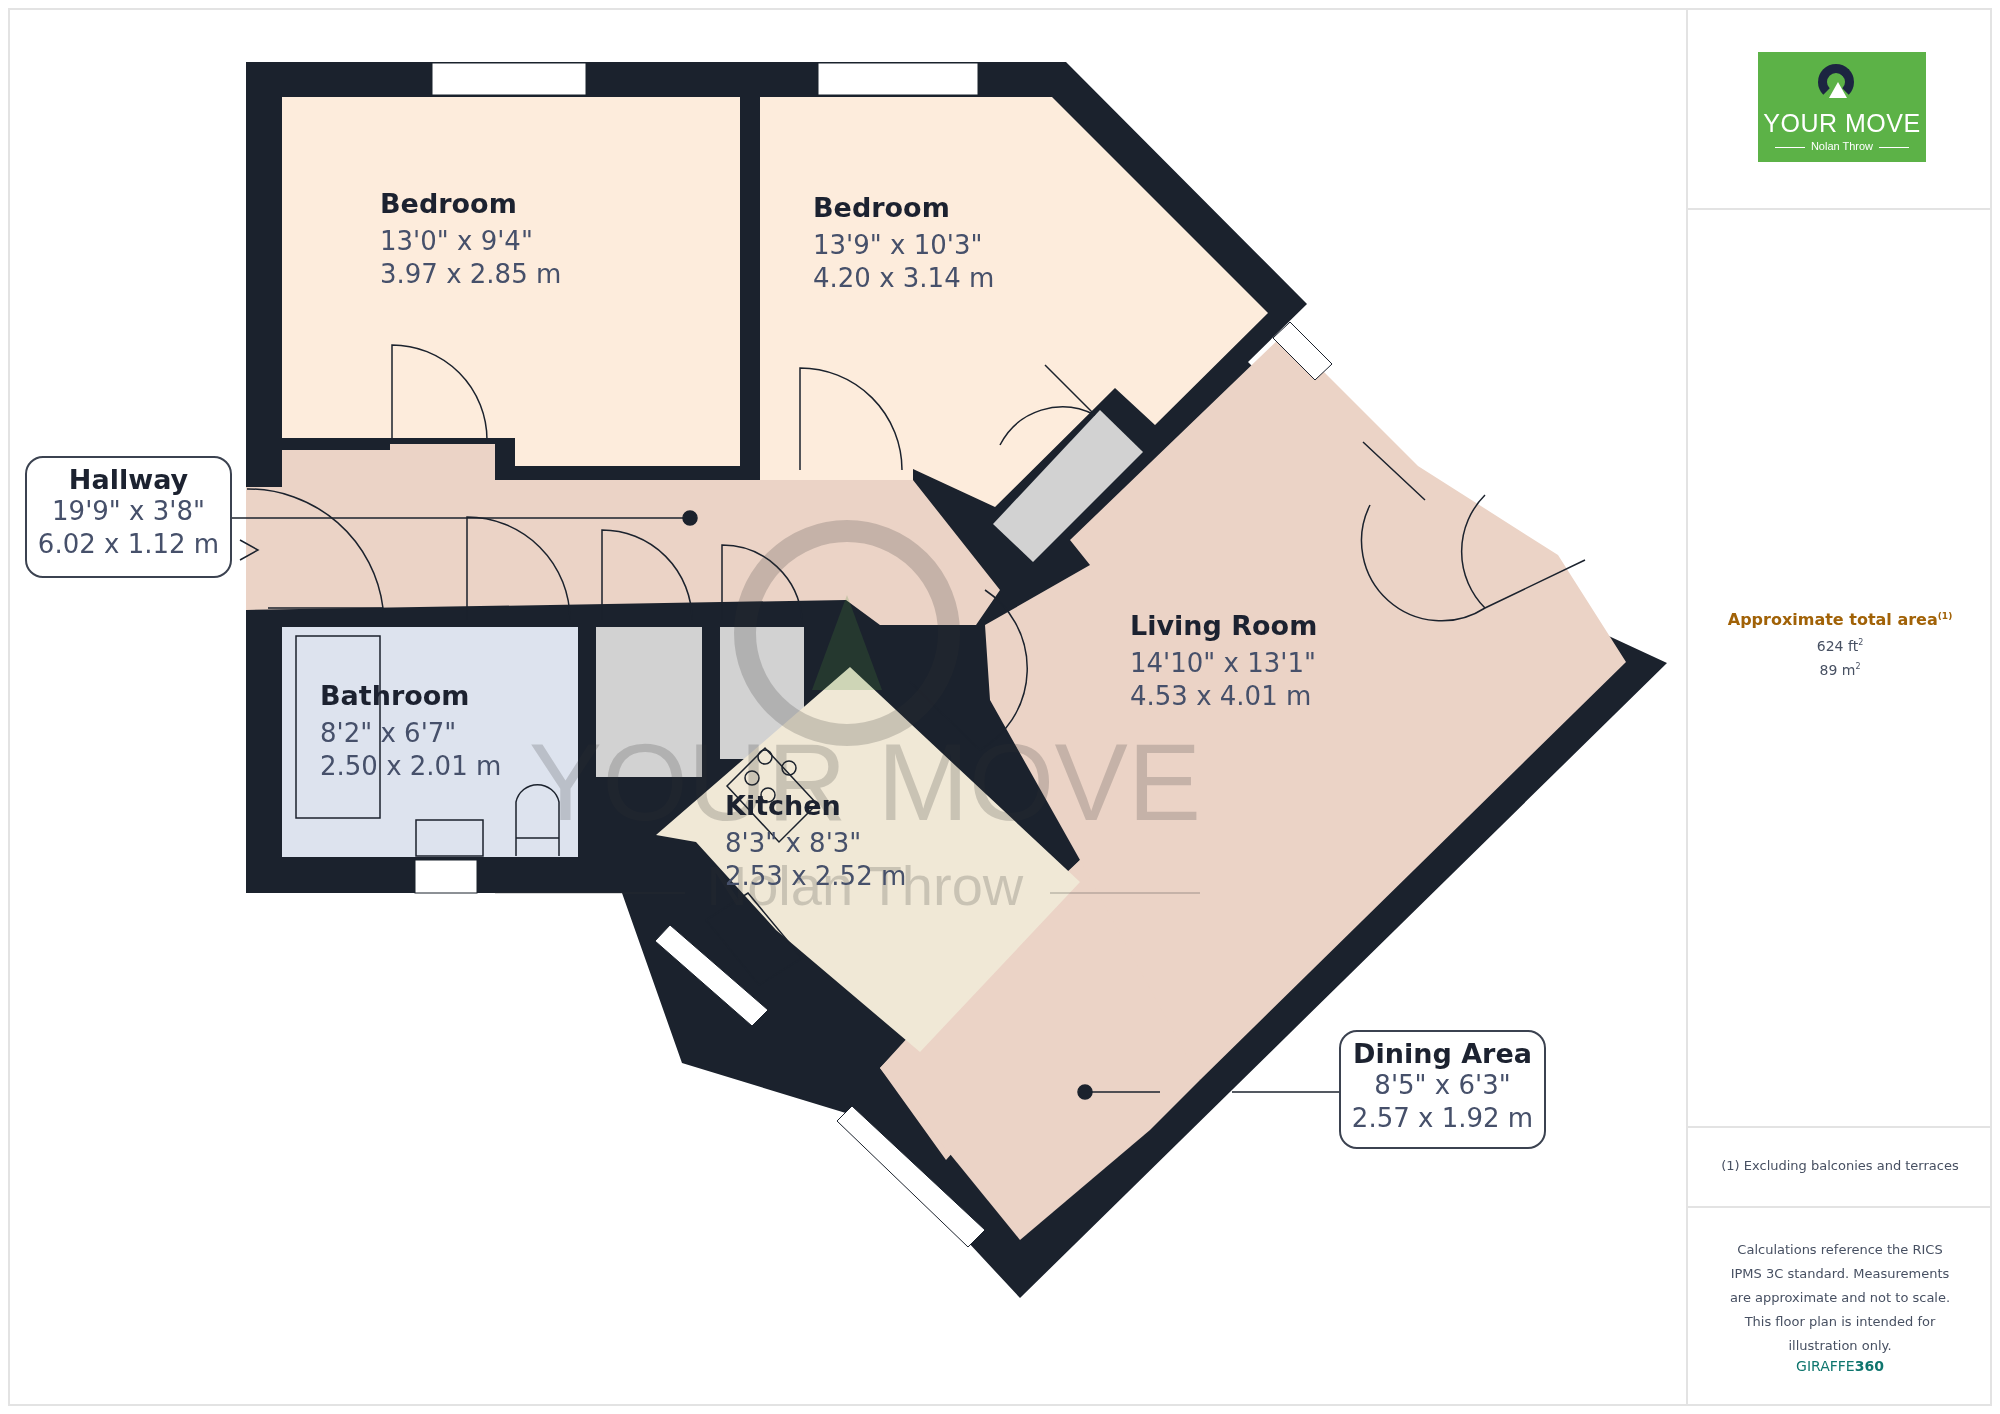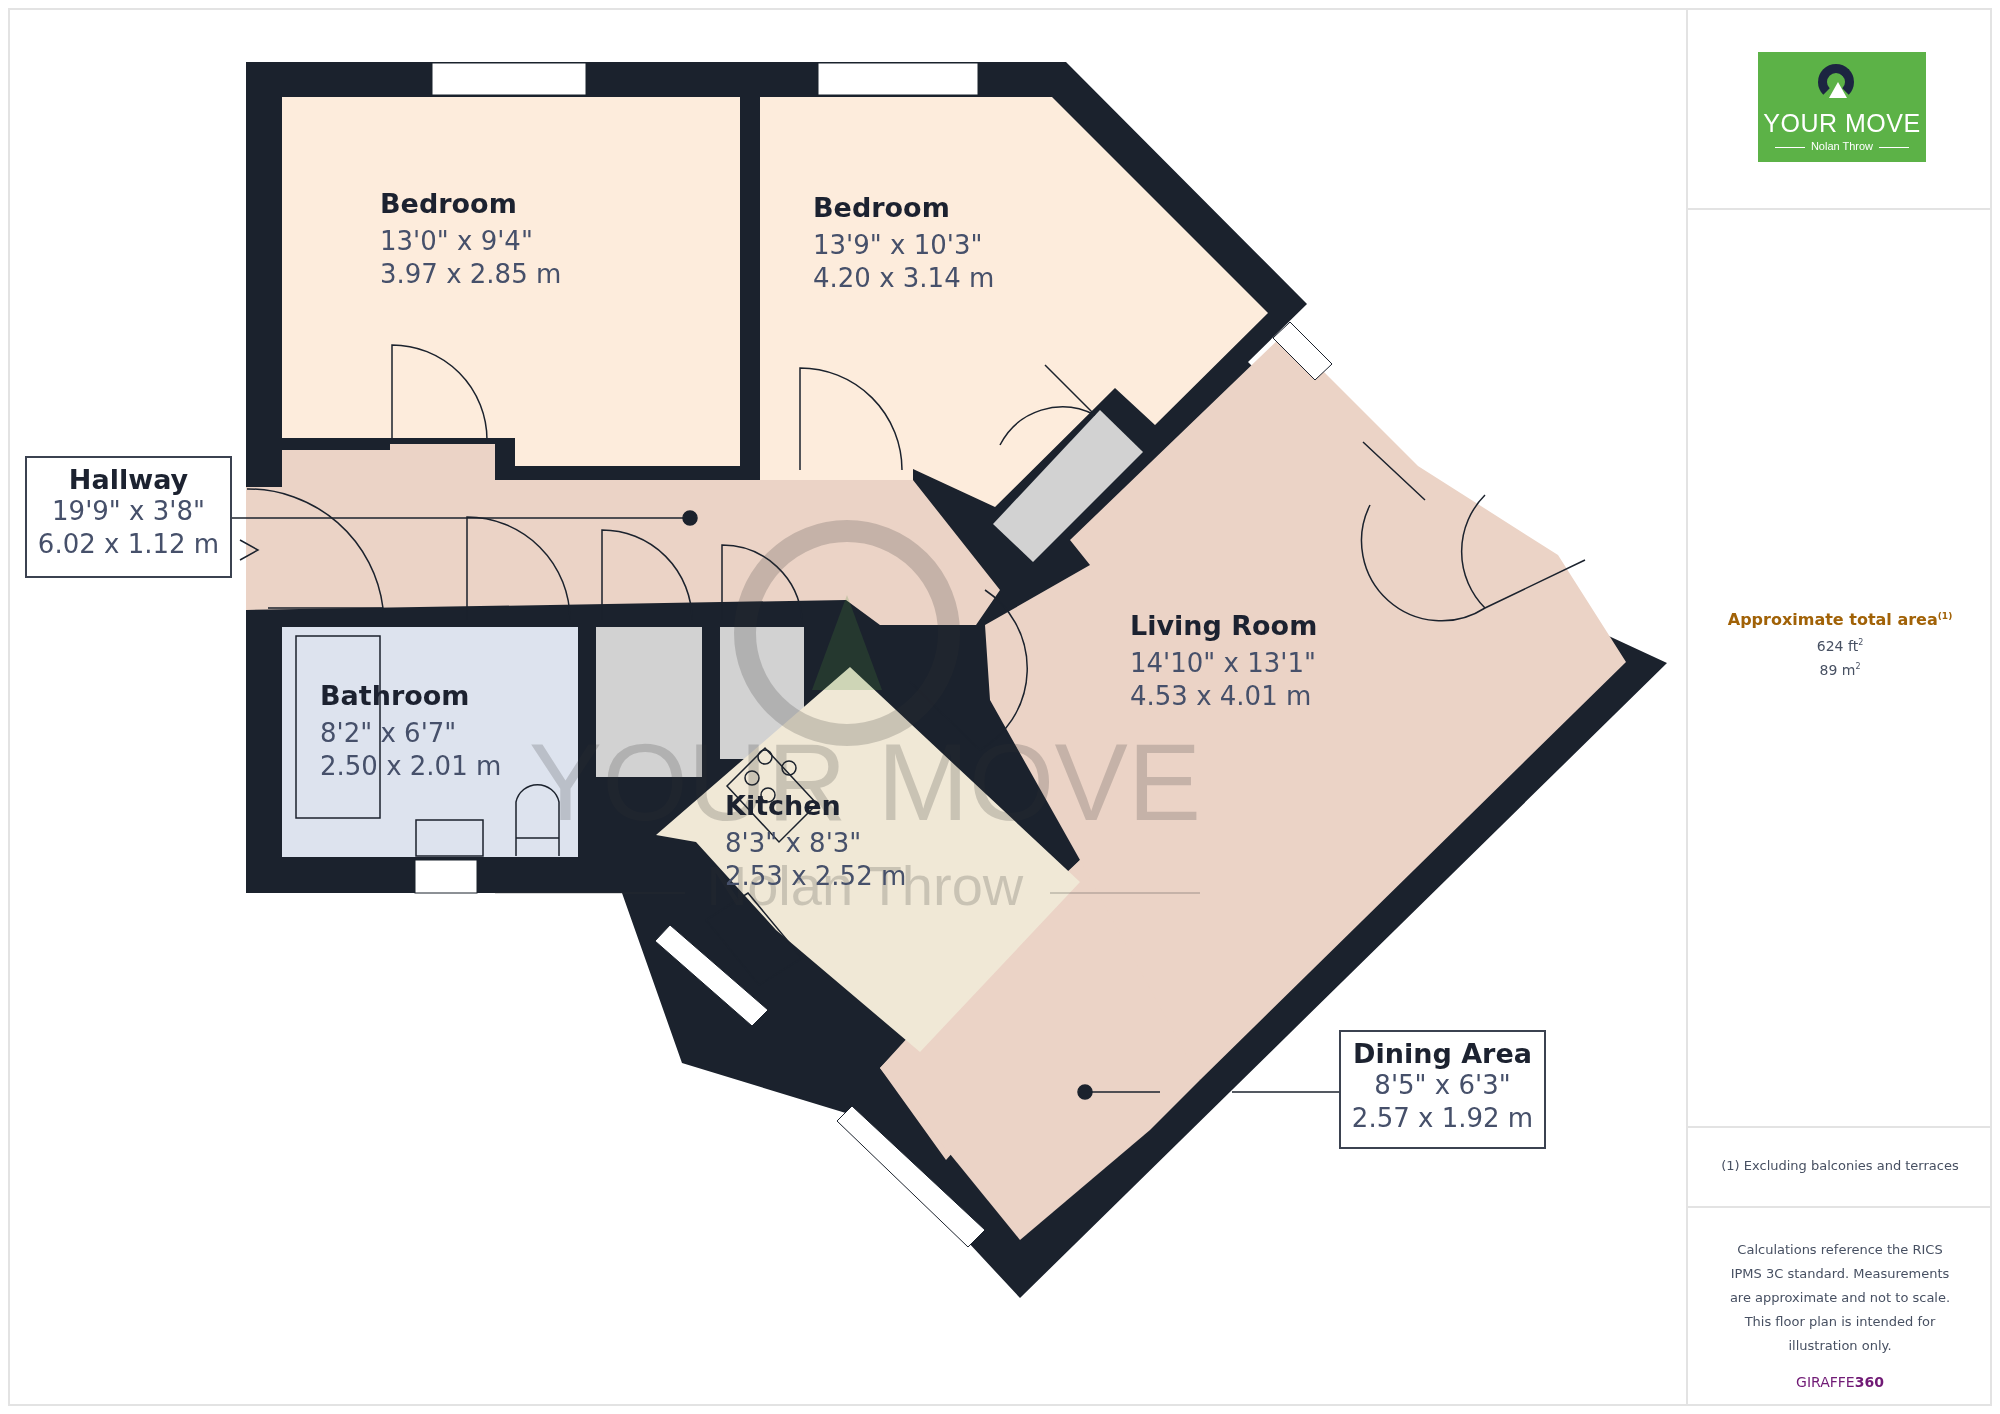--- a/index.html
+++ b/index.html
@@ -12,26 +12,26 @@
   .logo .tri{position:absolute;left:71px;top:30px;width:0;height:0;border-left:9px solid transparent;border-right:9px solid transparent;border-bottom:16px solid #fff;}
   .logo .name{position:absolute;left:0;top:57px;width:100%;text-align:center;color:#fff;font-family:"Liberation Sans",sans-serif;font-size:25px;letter-spacing:0.5px;}
   .logo .sub{position:absolute;left:0;top:88px;width:100%;text-align:center;color:#fff;font-family:"Liberation Sans",sans-serif;font-size:11px;}
   .logo .sub:before,.logo .sub:after{content:"";display:inline-block;width:30px;height:1px;background:#fff;vertical-align:middle;margin:0 6px;}
   .area-title{font-weight:bold;color:#a16207;font-size:16px;}
   .area-title sup{font-size:9px;}
   .area-val{font-size:14px;margin-top:9px;}
   .area-val sup{font-size:8px;}
   .note{font-size:13px;}
   .disc{font-size:13px;line-height:24px;padding:0 34px;}
-  .brand{font-size:14px;color:#701a75;margin-top:16px;}
+  .brand{font-size:14px;color:#0f766e;}
   .brand b{font-weight:bold;}
   .lbl{position:absolute;text-align:left;color:#46506a;}
   .lbl .t{font-weight:bold;color:#1c2230;font-size:27px;}
   .lbl .d{font-size:26px;line-height:33px;}
-  .box{position:absolute;border:2px solid #3b4250;border-radius:0;background:#fff;box-sizing:border-box;text-align:center;color:#46506a;}
+  .box{position:absolute;border:2px solid #3b4250;border-radius:18px;background:#fff;box-sizing:border-box;text-align:center;color:#46506a;}
   .box .t{font-weight:bold;color:#1c2230;font-size:27px;margin-top:6px;}
   .box .d{font-size:26px;line-height:33px;}
   svg{position:absolute;left:0;top:0;}
 </style>
 </head>
 <body>
 
 <div class="frame"></div>
 
 <svg width="2000" height="1414" viewBox="0 0 2000 1414">

